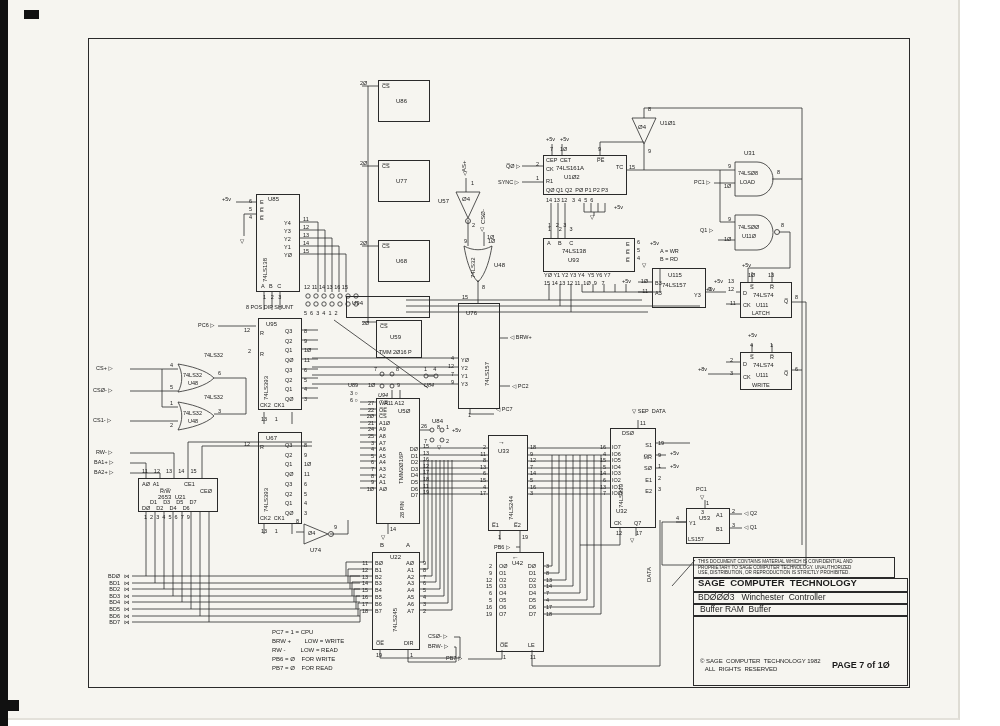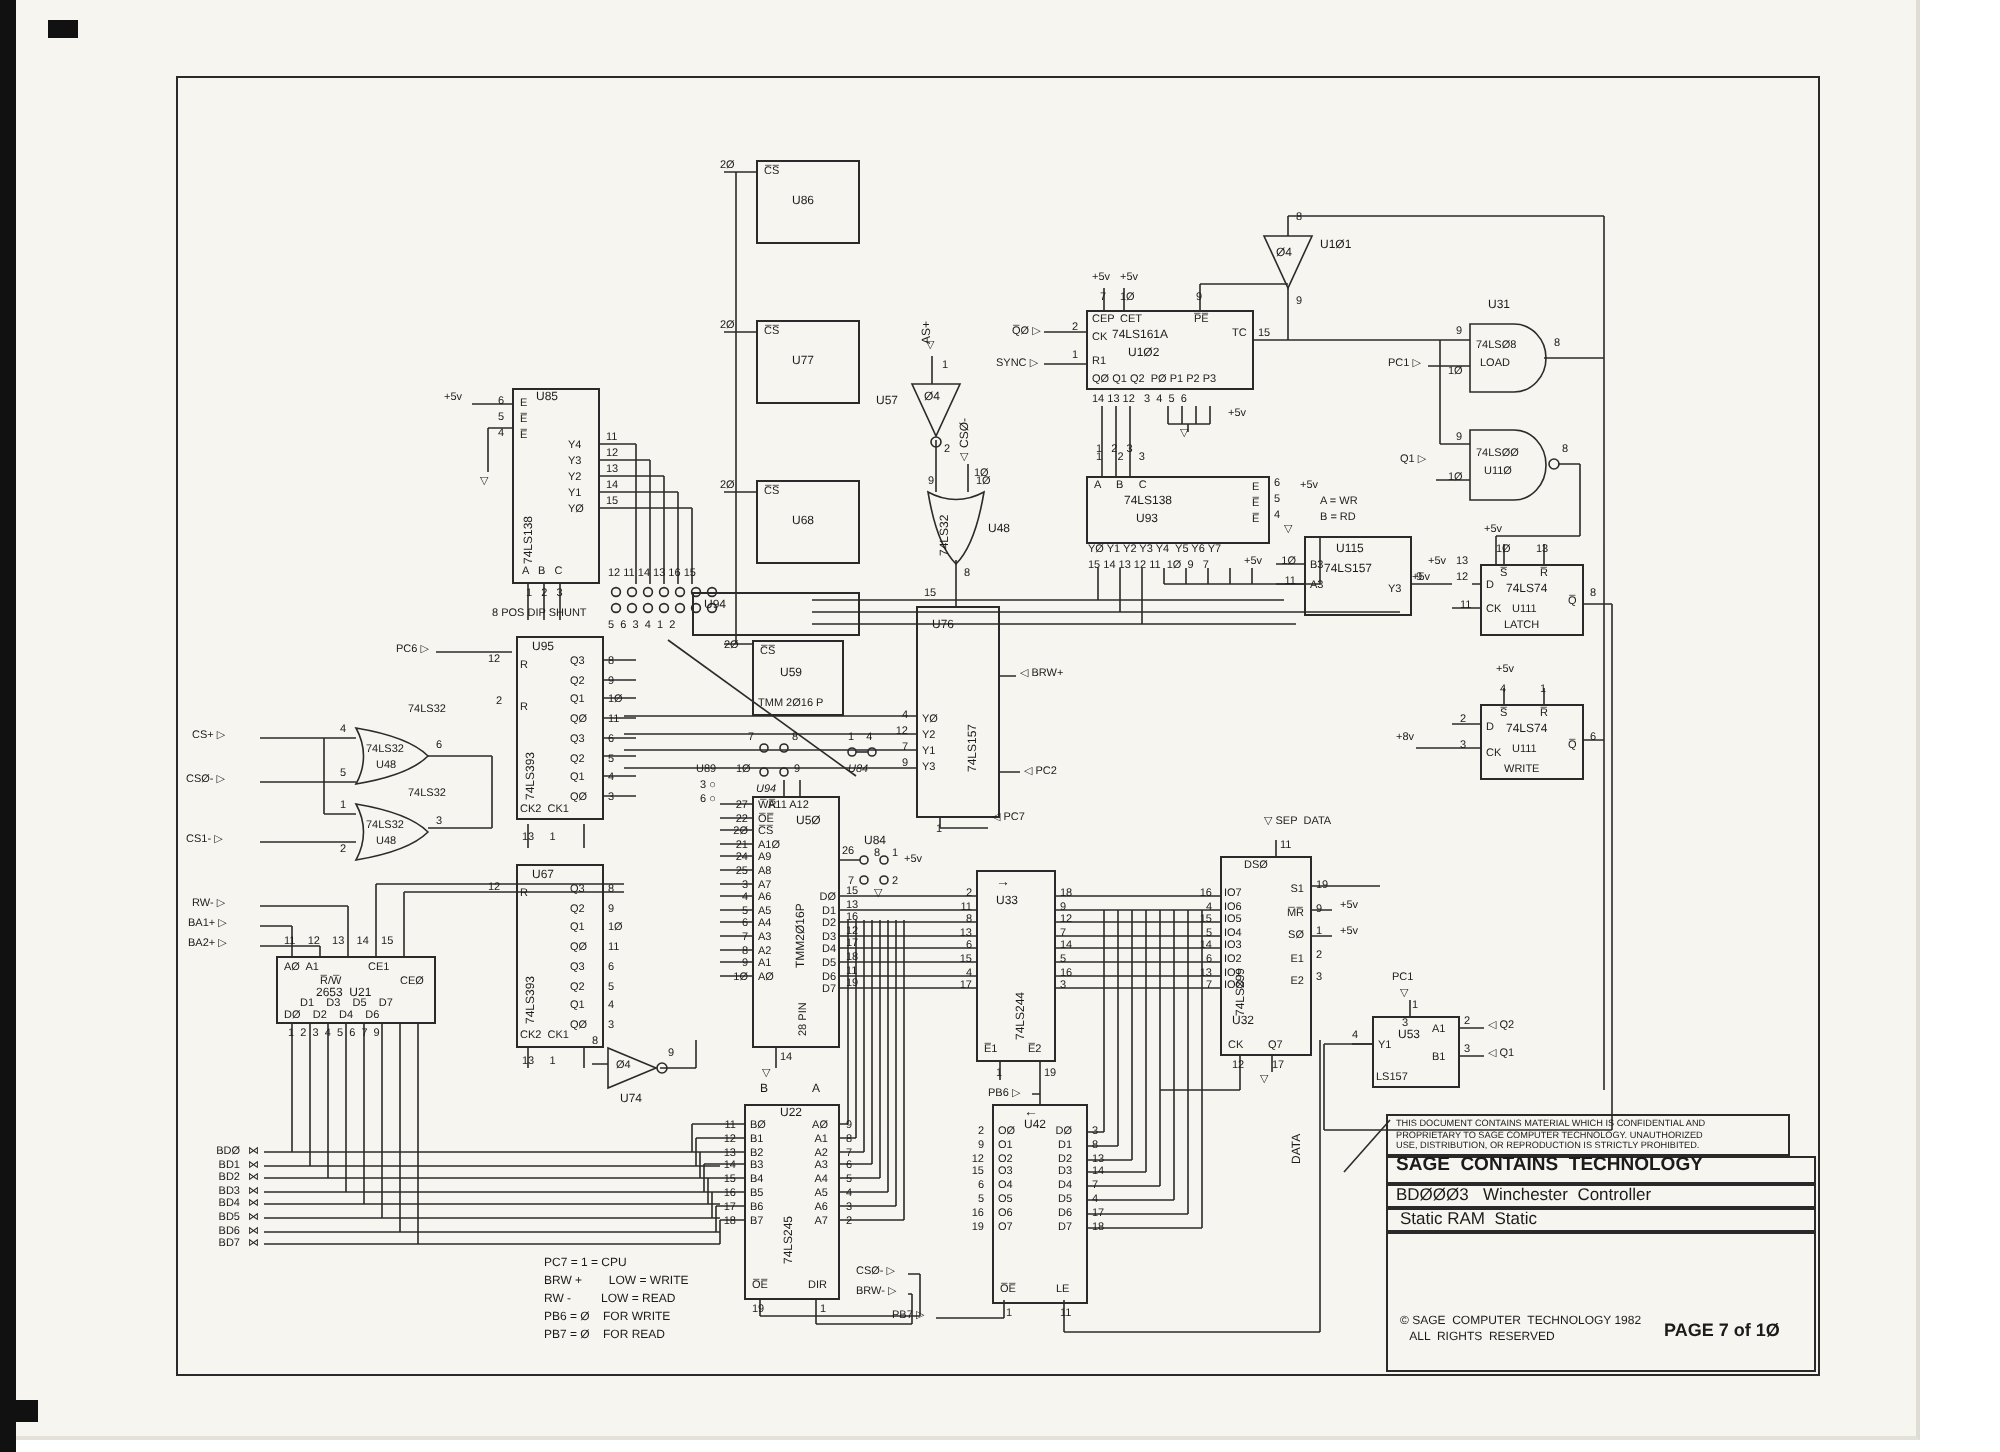--- a/index.html
+++ b/index.html
@@ -606,21 +606,21 @@
 BRW +        LOW = WRITE
 RW -         LOW = READ
 PB6 = Ø    FOR WRITE
 PB7 = Ø    FOR READ</div>
 
 <div class="b" style="left:693px;top:557px;width:202px;height:21px"></div>
 <div class="t" style="left:698px;top:559px;font-size:4.6px;line-height:5.6px">THIS DOCUMENT CONTAINS MATERIAL WHICH IS CONFIDENTIAL AND
 PROPRIETARY TO SAGE COMPUTER TECHNOLOGY. UNAUTHORIZED
 USE, DISTRIBUTION, OR REPRODUCTION IS STRICTLY PROHIBITED.</div>
 <div class="b" style="left:693px;top:578px;width:215px;height:14px"></div>
-<div class="t bold" style="left:698px;top:580px;font-size:9.5px">SAGE  CONTAINS  TECHNOLOGY</div>
+<div class="t bold" style="left:698px;top:580px;font-size:9.5px">SAGE  COMPUTER  TECHNOLOGY</div>
 <div class="b" style="left:693px;top:592px;width:215px;height:12px"></div>
 <div class="t" style="left:698px;top:594px;font-size:8.5px">BDØØØ3   Winchester  Controller</div>
 <div class="b" style="left:693px;top:604px;width:215px;height:12px"></div>
-<div class="t" style="left:700px;top:606px;font-size:8.5px">Static RAM  Static</div>
+<div class="t" style="left:700px;top:606px;font-size:8.5px">Buffer RAM  Buffer</div>
 <div class="b" style="left:693px;top:616px;width:215px;height:70px"></div>
 <div class="t" style="left:700px;top:658px;font-size:6px;line-height:7.5px">© SAGE  COMPUTER  TECHNOLOGY 1982
    ALL  RIGHTS  RESERVED</div>
 <div class="t bold" style="left:832px;top:662px;font-size:9px">PAGE 7 of 1Ø</div>
 
 </body></html>

